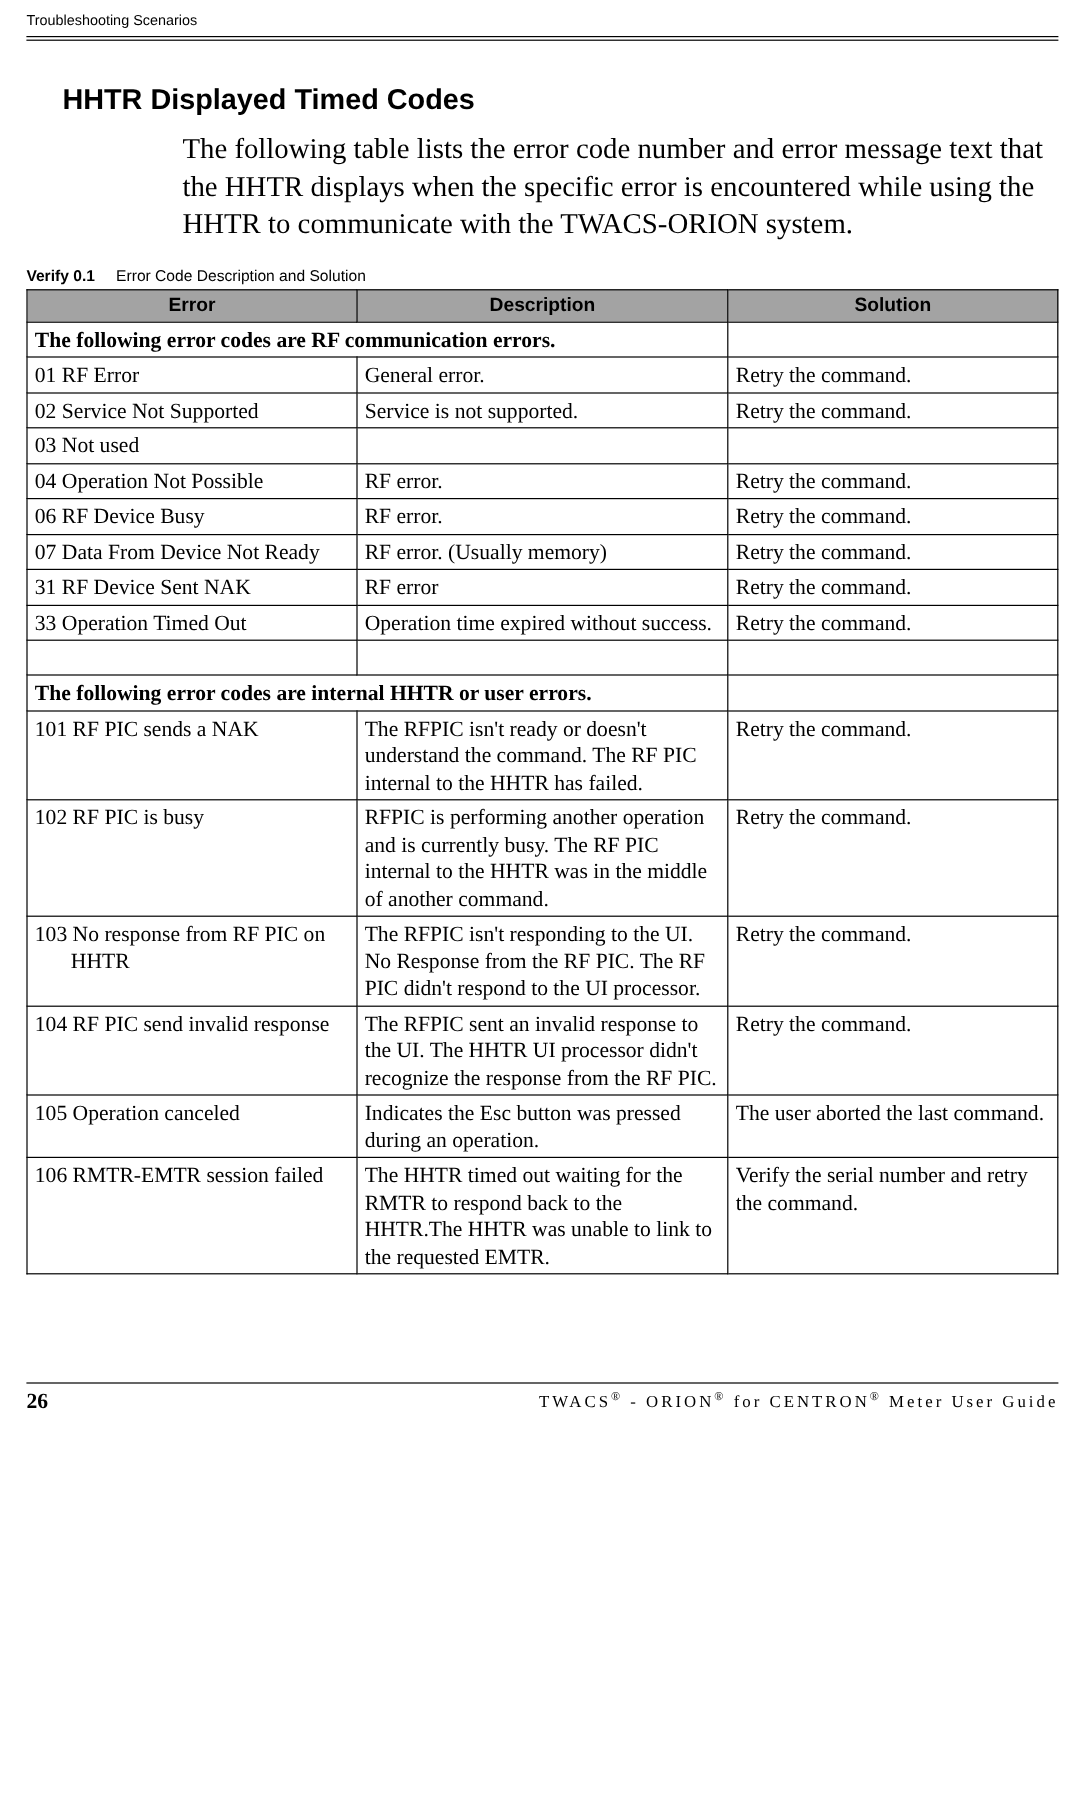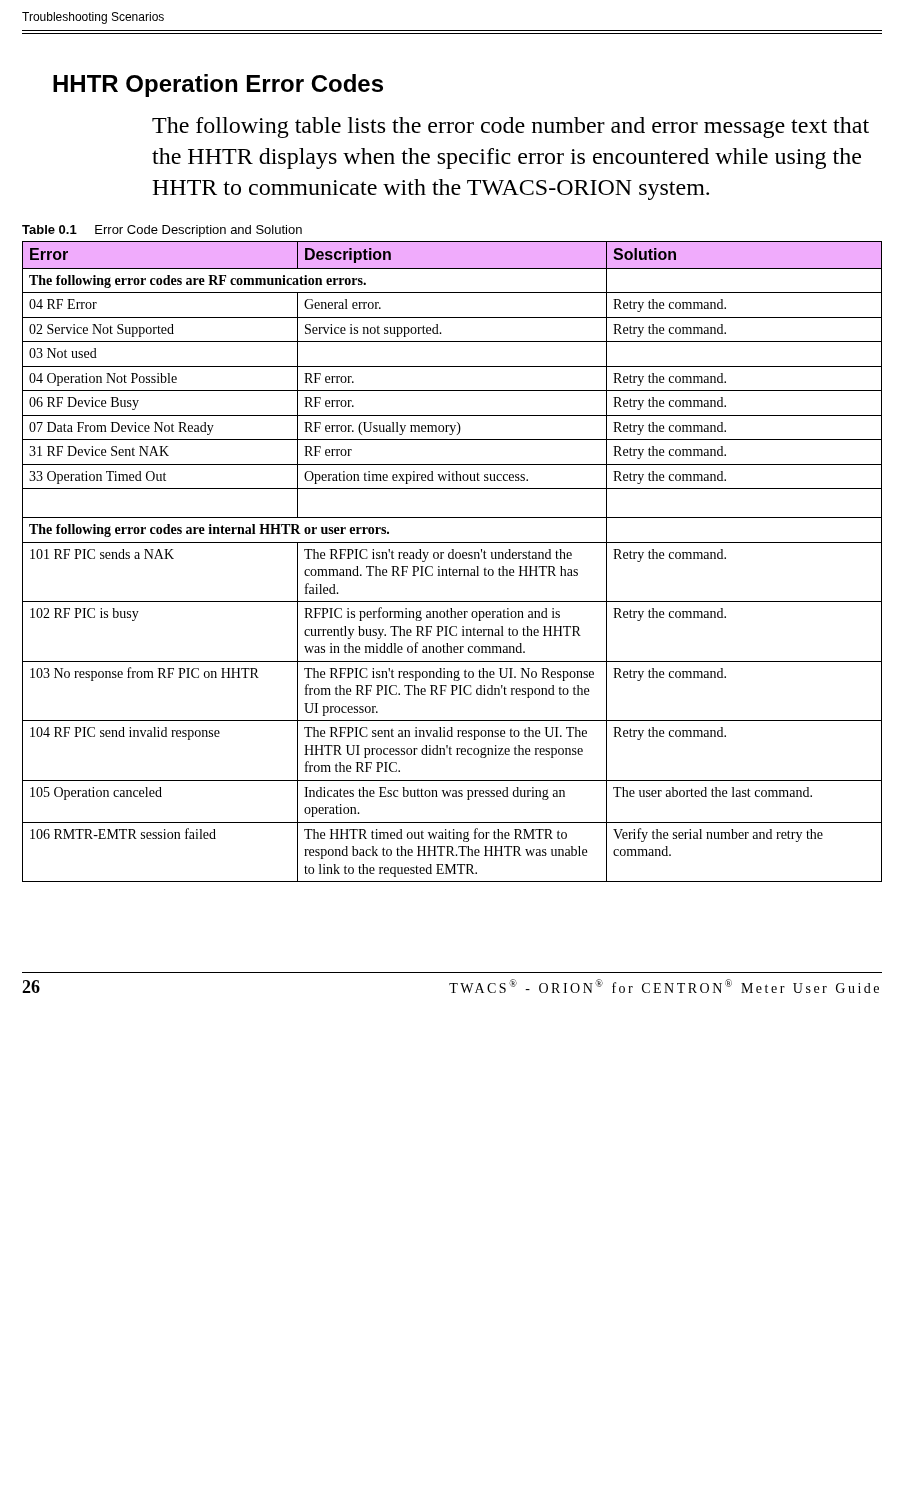--- a/index.html
+++ b/index.html
@@ -44,26 +44,26 @@
   .table-caption .tbl-num { font-weight: bold; margin-right: 14px; }
   table.errtable {
     border-collapse: collapse;
     width: 100%;
     table-layout: fixed;
   }
   table.errtable th, table.errtable td {
     border: 1px solid #000;
     vertical-align: top;
     padding: 3px 6px;
-    font-size: 14px;
+    font-size: 18px;
     line-height: 1.25;
   }
   table.errtable th {
-    background: #f0abfc;
-    text-align: left;
+    background: #a3a3a3;
+    text-align: center;
     font-family: Verdana, Arial, sans-serif;
     font-weight: bold;
     font-size: 16px;
   }
   col.c1 { width: 32%; }
   col.c2 { width: 36%; }
   col.c3 { width: 32%; }
   .section-row td.span2 {
     font-weight: bold;
   }
@@ -90,25 +90,25 @@
   }
   .reg { font-size: 10px; vertical-align: super; }
 </style>
 </head>
 <body>
 
 <div class="page">
   <div class="running-header">Troubleshooting Scenarios</div>
   <div class="header-rule-double"></div>
 
-  <h1 class="section-title">HHTR Operation Error Codes</h1>
+  <h1 class="section-title">HHTR Displayed Timed Codes</h1>
   <p class="intro">The following table lists the error code number and error message text that the HHTR displays when the specific error is encountered while using the HHTR to communicate with the TWACS-ORION system.</p>
 
   <div class="table-caption">
-    <span class="tbl-num">Table 0.1</span>
+    <span class="tbl-num">Verify 0.1</span>
     <span>Error Code Description and Solution</span>
   </div>
 
   <table class="errtable">
     <colgroup>
         <col class="c1">
         <col class="c2">
         <col class="c3">
       </colgroup>
     <thead>
@@ -118,21 +118,21 @@
         <th>Solution</th>
       </tr>
     </thead>
     <tbody>
       <tr class="section-row">
         <td class="span2" colspan="2">The following error codes are RF communication errors.</td>
         <td></td>
       </tr>
 
       <tr>
-        <td>04 RF Error</td>
+        <td>01 RF Error</td>
         <td>General error.</td>
         <td>Retry the command.</td>
       </tr>
       <tr>
         <td>02 Service Not Supported</td>
         <td>Service is not supported.</td>
         <td>Retry the command.</td>
       </tr>
       <tr>
         <td>03 Not used</td>

